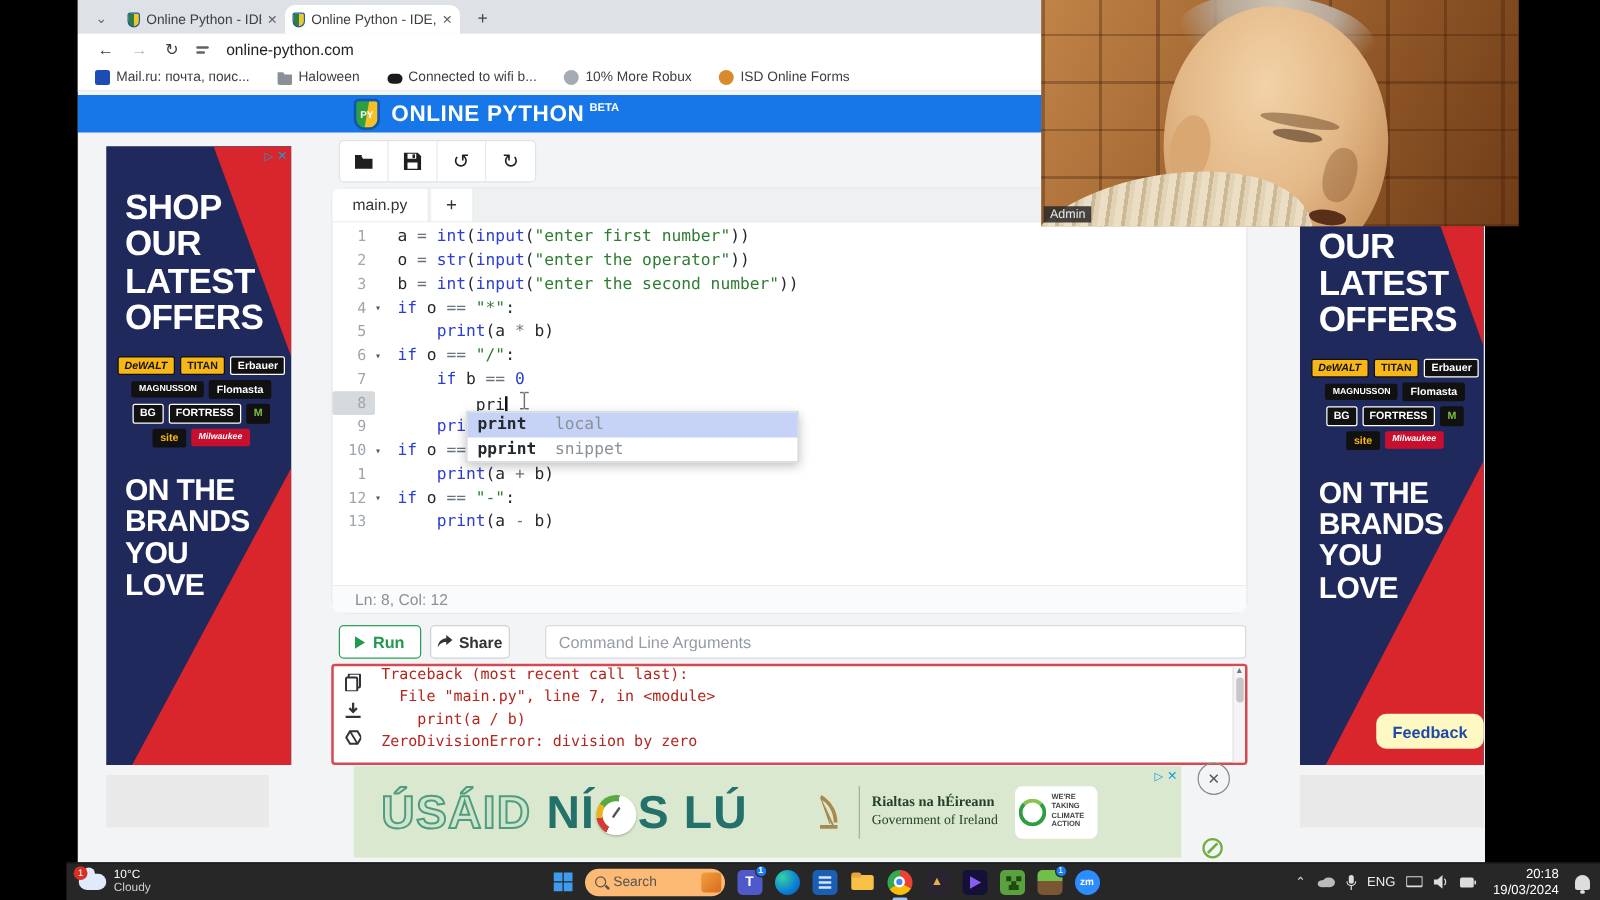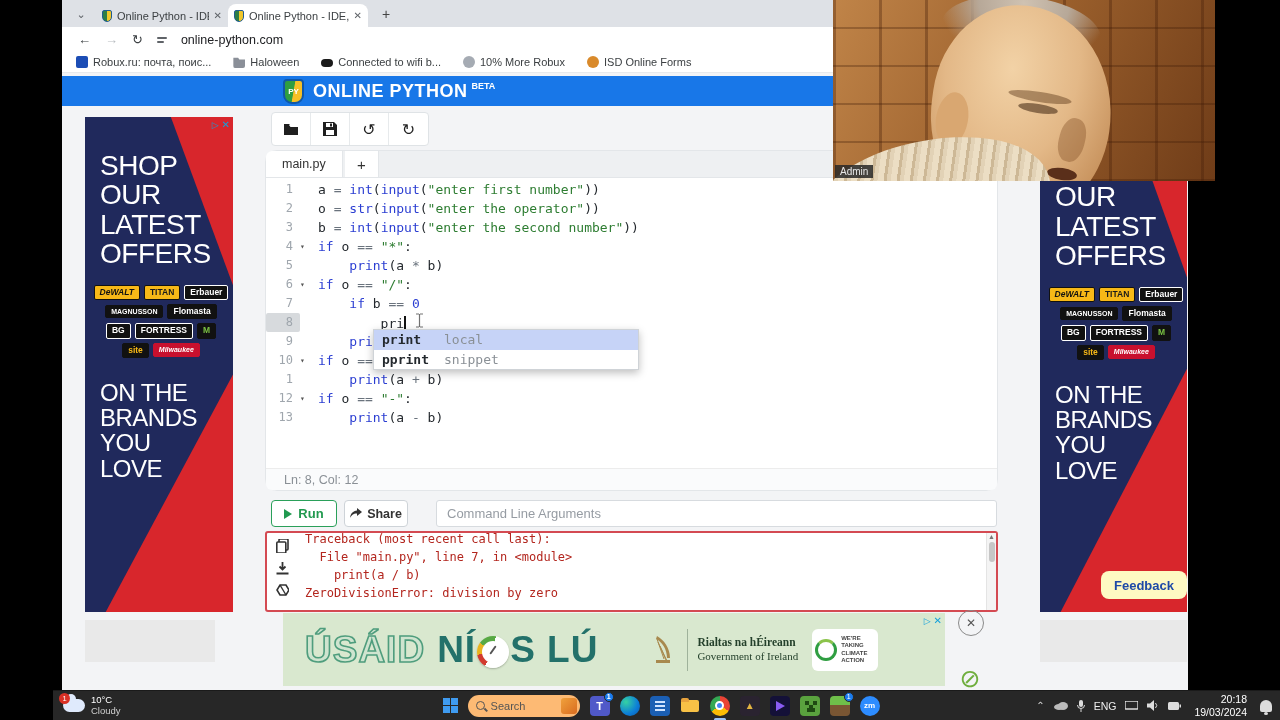--- a/index.html
+++ b/index.html
@@ -34,21 +34,21 @@
   .pylogo{width:21px;height:25px;background:linear-gradient(100deg,#2f9e41 48%,#f6c026 52%);border:2px solid #0f57a8;border-radius:4px 4px 9px 9px;color:#fff;font-size:8px;font-weight:bold;display:flex;align-items:center;justify-content:center}
   .btitle{color:#fff;font-weight:800;font-size:18px;letter-spacing:.5px;margin-left:9px}
   .beta{color:#fff;font-size:9px;font-weight:bold;margin:-10px 0 0 4px}
   
   .sidead{position:absolute;width:148px;background:#20295c;overflow:hidden;z-index:5}
   #ad-left{left:85px;top:117px;height:495px}
   #ad-right{left:1040px;top:105px;width:147px;height:507px}
   .tri-top{position:absolute;inset:0;background:#d8262c;clip-path:polygon(58% 0,100% 0,100% 34%)}
   .tri-bot{position:absolute;inset:0;background:#d8262c;clip-path:polygon(100% 52%,100% 100%,14% 100%)}
   .adinner{position:relative;padding:34px 0 0 15px}
-  .adh1,.adh2{color:#fff;font-weight:400;font-size:28px;line-height:1.05;width:116px;letter-spacing:-.5px}
+  .adh1,.adh2{color:#fff;font-weight:700;font-size:28px;line-height:1.05;width:116px;letter-spacing:-.5px}
   .adh2{font-size:24px;margin-top:22px}
   .adbrands{margin:16px 4px 0 -7px;width:136px;display:flex;flex-wrap:wrap;justify-content:center;align-items:center;gap:4px}
   .chip{display:inline-block;padding:2px 5px;font-size:8.5px;font-weight:bold;border-radius:2px;line-height:1.1;white-space:nowrap}
   .adchoices{position:absolute;top:2px;right:3px;font-size:9px;color:#13a0dc;z-index:6;display:flex;gap:3px;align-items:center}
   .adchoices .ax{color:#13a0dc;font-size:10px}
   .adph{position:absolute;background:#e9e9e9;z-index:4}
   #feedback{position:absolute;left:1101px;top:571px;width:86px;height:28px;background:#fef9c3;border-radius:8px;color:#1d49a7;font-weight:bold;font-size:13px;display:flex;align-items:center;justify-content:center;z-index:8}
   
   #edtoolbar{position:absolute;left:271px;top:112px;height:34px;display:flex;background:#fff;border:1px solid #dfe3e6;border-radius:4px;z-index:6}
   #edtoolbar .tbtn{width:39px;display:flex;align-items:center;justify-content:center;border-right:1px solid #e7eaec;color:#1f1f1f;font-size:16px}
@@ -195,21 +195,21 @@
       <span class="nbtn">↻</span>
       <span class="siteinfo">
           <i></i>
           <i></i>
         </span>
       <span class="url">online-python.com</span>
     </div>
     <div class="bookmarks">
         <span class="bm">
           <i class="bmi mailru"></i>
-          <span>Robux.ru: почта, поис...</span>
+          <span>Mail.ru: почта, поис...</span>
         </span>
         <span class="bm">
           <i class="bmi folder"></i>
           <span>Haloween</span>
         </span>
         <span class="bm">
           <i class="bmi pill"></i>
           <span>Connected to wifi b...</span>
         </span>
         <span class="bm">

